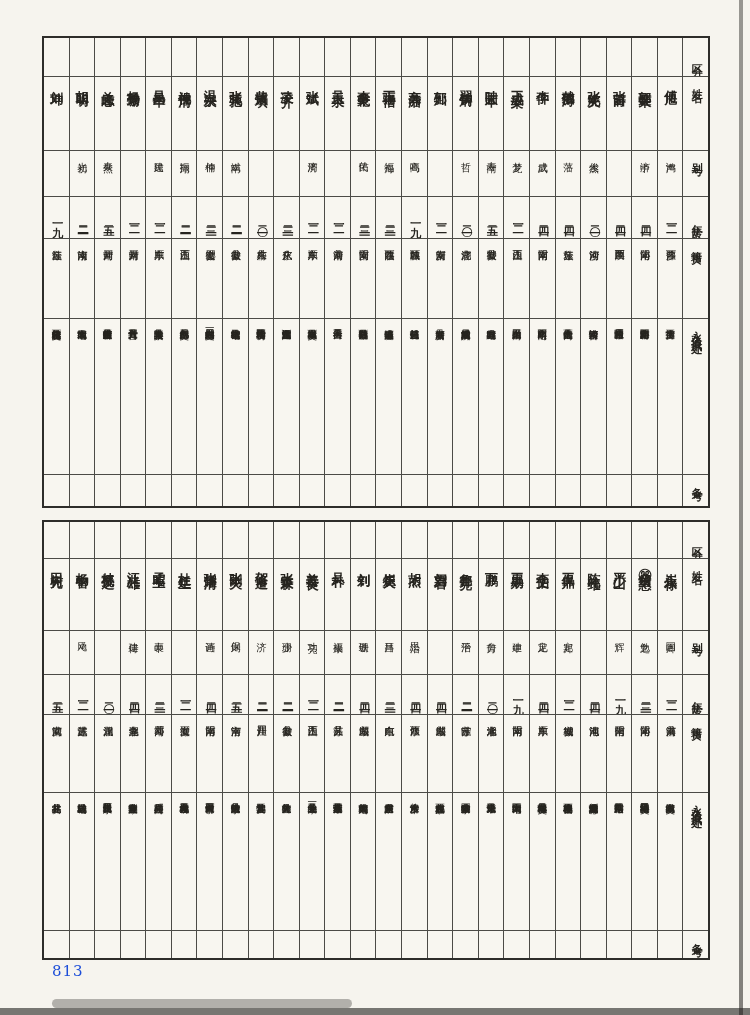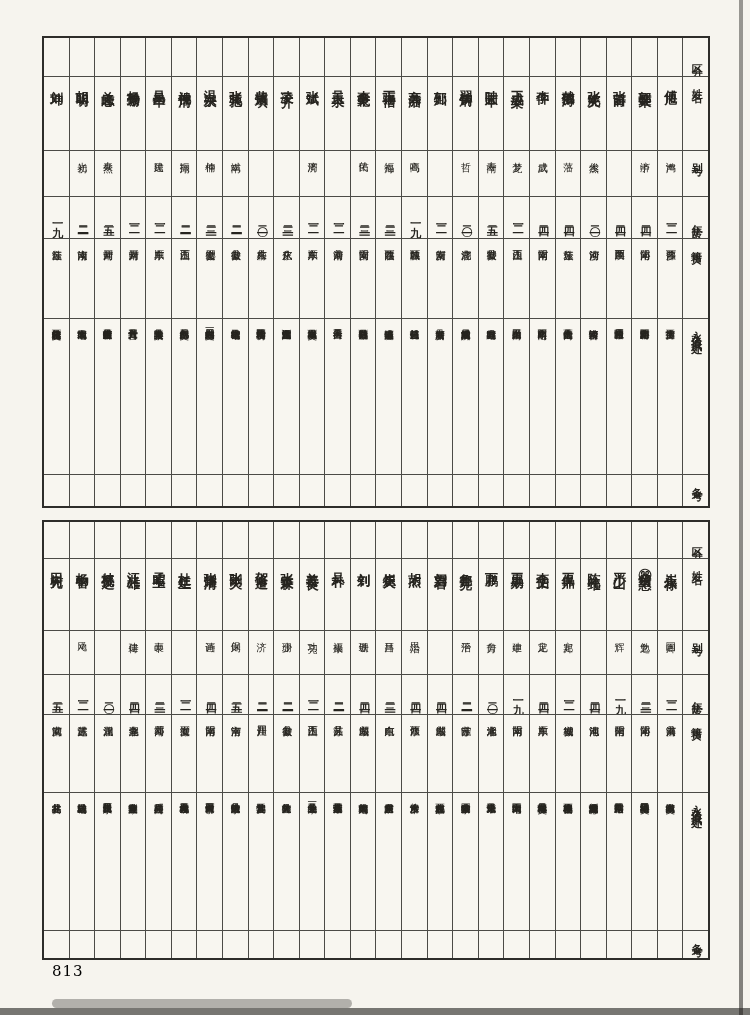--- a/index.html
+++ b/index.html
@@ -78,21 +78,21 @@
   .c-alias .vtext  { font-size:10px; letter-spacing:1px; }
   .c-age .vtext    { font-size:11px; font-weight:700; letter-spacing:1px; }
   .c-native .vtext { font-size:10px; line-height:1.05; }
   .c-addr .vtext   { font-size:9.5px; line-height:1.08; }
   .header-col .vtext { font-size:11px; font-weight:700; letter-spacing:3px; }
   .header-col .c-cat .vtext { letter-spacing:2px; }
 
   .page-number {
     position:absolute; left:52px; top:962px;
     font-family:"DejaVu Serif","Liberation Serif",serif;
-    font-size:15px; color:#000000; letter-spacing:1px;
+    font-size:15px; color:#1d4ed8; letter-spacing:1px;
   }
 </style>
 </head>
 <body>
 
 <div class="page">
   <div class="table-block" id="table-0">
       <div class="col header-col">
         <div class="cell c-cat">
           <span class="vtext">区分</span>

